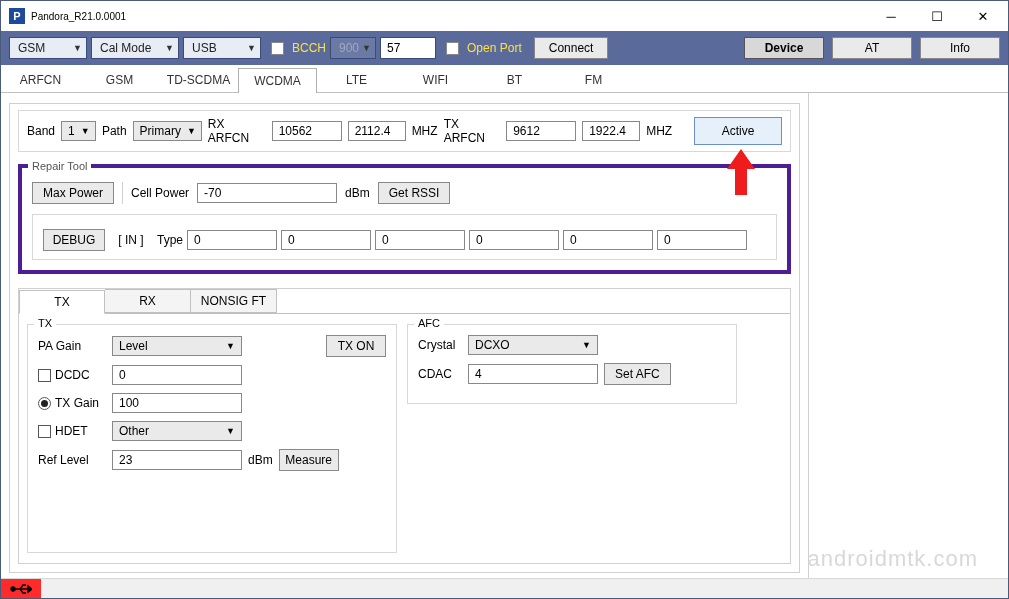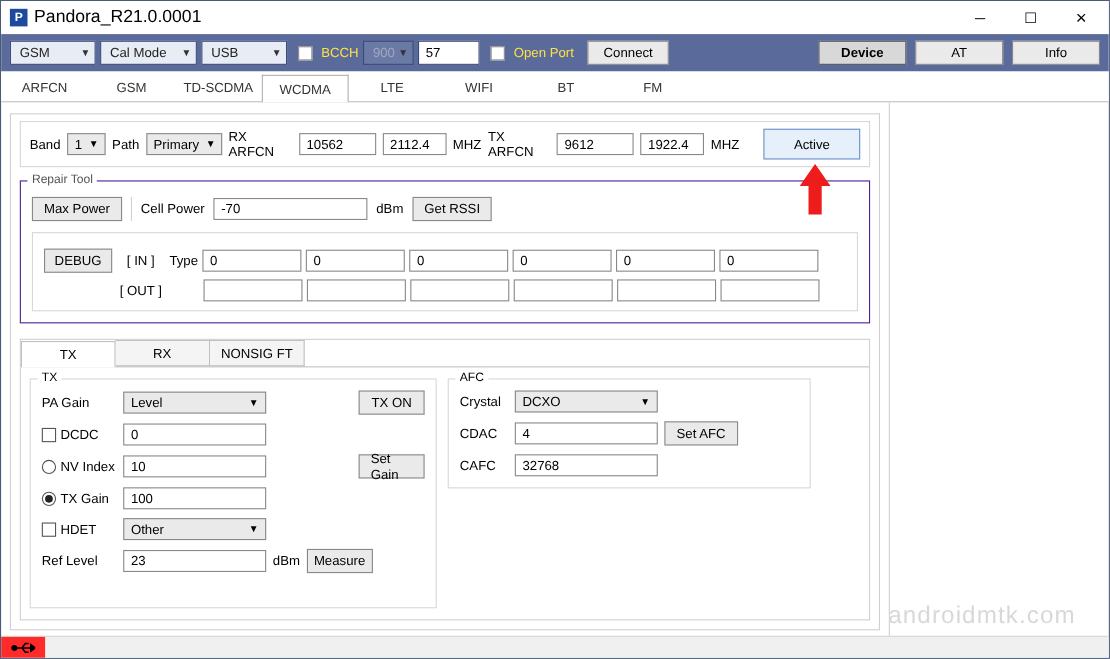--- a/index.html
+++ b/index.html
@@ -1,21 +1,21 @@
 <!DOCTYPE html>
 <html><head>
 <meta charset="utf-8">
 <style>
 * { box-sizing: border-box; font-family: "Segoe UI", Tahoma, sans-serif; font-size: 12px; }
 body { margin: 0; background: #fff; width: 1009px; height: 599px; overflow: hidden; border: 1px solid #4a5a7a; position: relative; }
 
 
 .titlebar { display: flex; align-items: center; height: 30px; padding: 0 2px 0 8px; background: #fff; }
 .titlebar .icon { width: 16px; height: 16px; background: #1e4a9e; color: #fff; font-weight: bold; font-size: 11px; display: flex; align-items: center; justify-content: center; margin-right: 6px; }
-.titlebar .title { flex: 1; font-size: 16px; }
+.titlebar .title { flex: 1; font-size: 10px; }
 .titlebar .winbtn { width: 46px; height: 30px; display: flex; align-items: center; justify-content: center; font-size: 13px; cursor: default; }
 
 
 .ribbon { background: #5a6a9a; padding: 6px 8px; display: flex; align-items: center; gap: 4px; }
 .ribbon .sel { background:#e8ecf4; border:1px solid #3a4a7a; height:22px; display:flex; align-items:center; padding:0 4px 0 8px; color:#222; }
 .ribbon .sel .arrow { margin-left: auto; font-size: 9px; color:#333; }
 .sel.w1 { width: 78px; }  
 .sel.w2 { width: 88px; }  
 .sel.w3 { width: 78px; }  
 .ribbon .chk { width:13px; height:13px; border:1px solid #888; background:#fff; margin: 0 4px 0 6px; }
@@ -45,21 +45,21 @@
 .bandrow .mini-sel { border:1px solid #888; background:#eaeaea; height:20px; display:flex; align-items:center; padding:0 4px 0 6px; }
 .bandrow .mini-sel .arrow{ margin-left:6px; font-size:9px; }
 .bandrow .mini-sel.w30 { width:36px; }
 .bandrow .mini-sel.w70 { width:72px; }
 .bandrow input { height:20px; border:1px solid #888; padding:0 6px; background:#fff; }
 .bandrow input.w60 { width:70px; }
 .bandrow input.w55 { width:58px; }
 .active-btn { margin-left: 16px; width:92px; height:28px; border:1px solid #6a8fce; background:#e6f0fb; display:flex; align-items:center; justify-content:center; }
 
 
-.fs { border:1px solid #4c1d95; padding:8px 10px 10px 10px; position:relative; margin-top:6px;}
+.fs { border:4px solid #4c1d95; padding:8px 10px 10px 10px; position:relative; margin-top:6px;}
 .fs .legend { position:absolute; top:-8px; left:6px; background:#fff; padding:0 4px; font-size:11px; color:#555;}
 .row { display:flex; align-items:center; gap:8px; margin-top:6px;}
 .btn-s { height:22px; border:1px solid #888; background:#eaeaea; display:flex; align-items:center; justify-content:center; padding:0 10px; }
 .sep { width:1px; height:22px; background:#d0d0d0; }
 input.tb { height:20px; border:1px solid #888; padding:0 6px; background:#fff; }
 input.tb.w140 { width:140px; }
 input.tb.w130 { width:130px; }
 input.tb.w90 { width:90px; }
 .io-panel { border:1px solid #d8d8d8; padding:8px 10px; margin-top:10px;}
 .io-panel .row { gap:4px; }
@@ -205,31 +205,20 @@
               </div>
             <span style="width:44px; text-align:center;">[ IN ]</span>
             <span>Type</span>
             <input class="tb w90" value="0" style="">
             <input class="tb w90" value="0" style="">
             <input class="tb w90" value="0" style="">
             <input class="tb w90" value="0" style="">
             <input class="tb w90" value="0" style="">
             <input class="tb w90" value="0" style="">
           </div>
-          <div class="row">
-            <span style="width:62px;"></span>
-            <span style="width:44px; text-align:center;">[ OUT ]</span>
-            <span style="width:27px;"></span>
-            <input class="tb w90" style="">
-            <input class="tb w90" style="">
-            <input class="tb w90" style="">
-            <input class="tb w90" style="">
-            <input class="tb w90" style="">
-            <input class="tb w90" style="">
-          </div>
         </div>
       </div>
 
       <div class="subpanel">
         <div class="subtabs">
           <div class="tab active">TX</div>
           <div class="tab">RX</div>
           <div class="tab">NONSIG FT</div>
         </div>
         <div class="subbody">
@@ -249,31 +238,20 @@
             </div>
             <div class="grid-row">
               <span class="lab" style="display:flex;align-items:center;gap:4px;">
                   <span class="chk2"></span>
                   <span>DCDC</span>
                 </span>
               <input class="tb w130" value="0" style="">
             </div>
             <div class="grid-row">
               <span class="lab" style="display:flex;align-items:center;gap:4px;">
-                  <span class="rad"></span>
-                  <span>NV Index</span>
-                </span>
-              <input class="tb w130" value="10" style="">
-              <span style="flex:1"></span>
-              <div class="btn-s btn-fixed">
-                  <span>Set Gain</span>
-                </div>
-            </div>
-            <div class="grid-row">
-              <span class="lab" style="display:flex;align-items:center;gap:4px;">
                   <span class="rad sel"></span>
                   <span>TX Gain</span>
                 </span>
               <input class="tb w130" value="100" style="">
             </div>
             <div class="grid-row">
               <span class="lab" style="display:flex;align-items:center;gap:4px;">
                   <span class="chk2"></span>
                   <span>HDET</span>
                 </span>
@@ -300,24 +278,20 @@
                   <span>DCXO</span>
                   <span class="arrow">▼</span>
                 </div>
             </div>
             <div class="grid-row">
               <span style="width:44px;">CDAC</span>
               <input class="tb w130" value="4" style="">
               <div class="btn-s">
                   <span>Set AFC</span>
                 </div>
-            </div>
-            <div class="grid-row" style="margin-bottom:0;">
-              <span style="width:44px;">CAFC</span>
-              <input class="tb w130" value="32768" style="">
             </div>
           </div>
 
         </div>
       </div>
 
     </div>
   </div>
   <div class="rightcol"></div>
 </div>

